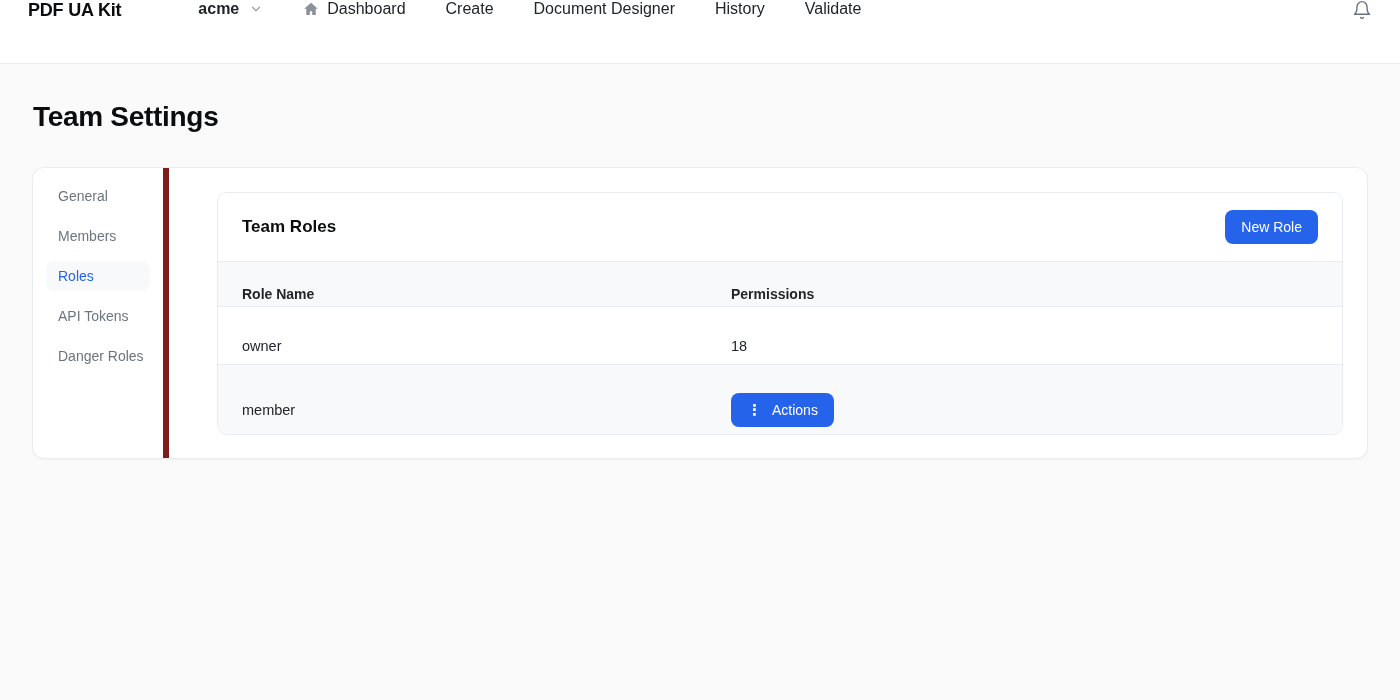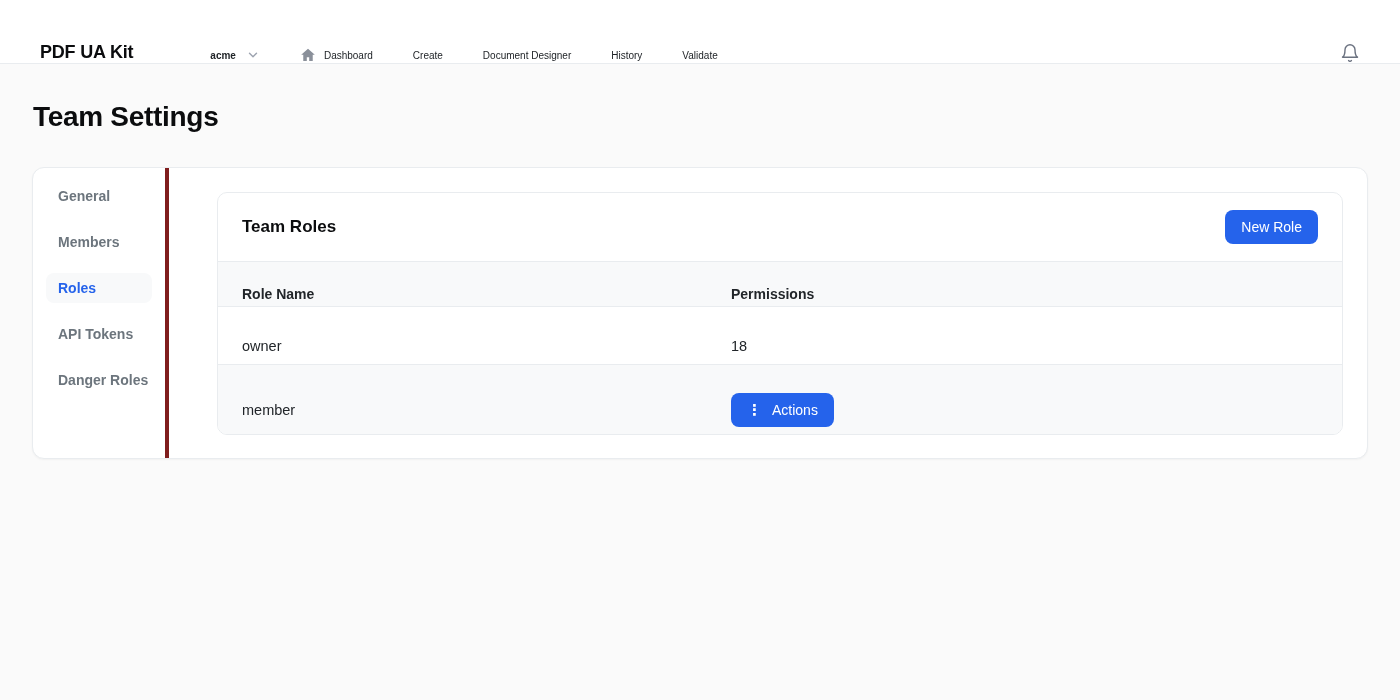--- a/index.html
+++ b/index.html
@@ -10,41 +10,41 @@
     color: #212529;
     overflow: hidden;
   }
 
   
   .navbar {
     height: 64px;
     background: #ffffff;
     border-bottom: 1px solid #e9ecef;
     display: flex;
-    align-items: flex-end;
-    padding: 0 40px;
+    align-items: flex-start;
+    padding: 0 28px;
   }
   .brand {
     font-size: 18px;
     font-weight: 700;
     color: #0b0c0e;
     letter-spacing: -0.2px;
     cursor: pointer;
   }
   .nav-links {
     display: flex;
     align-items: center;
     margin-left: 77px;
     gap: 40px;
   }
   .nav-item {
     display: flex;
     align-items: center;
     gap: 8px;
-    font-size: 10px;
+    font-size: 16px;
     color: #212529;
     cursor: pointer;
     white-space: nowrap;
   }
   .team-switcher { font-weight: 600; gap: 10px; }
   .nav-spacer { flex: 1; }
   .icon { display: inline-flex; align-items: center; justify-content: center; }
   .bell-btn { cursor: pointer; }
 
   
@@ -64,27 +64,26 @@
     border: 1px solid #e9ecef;
     border-radius: 12px;
     box-shadow: 0 1px 2px rgba(0,0,0,0.04);
     display: flex;
     overflow: hidden;
   }
 
   
   .settings-sidebar {
     width: 136px;
-    border-right: 4px solid #7f1d1d;
+    border-right: 6px solid #7f1d1d;
     padding: 13px;
     display: flex;
     flex-direction: column;
-    gap: 16px;
+    gap: 10px;
     flex-shrink: 0;
-    font-weight: bold;
   }
   .side-item {
     height: 30px;
     display: flex;
     align-items: center;
     padding: 0 12px;
     font-size: 14px;
     color: #6c757d;
     border-radius: 8px;
     cursor: pointer;

